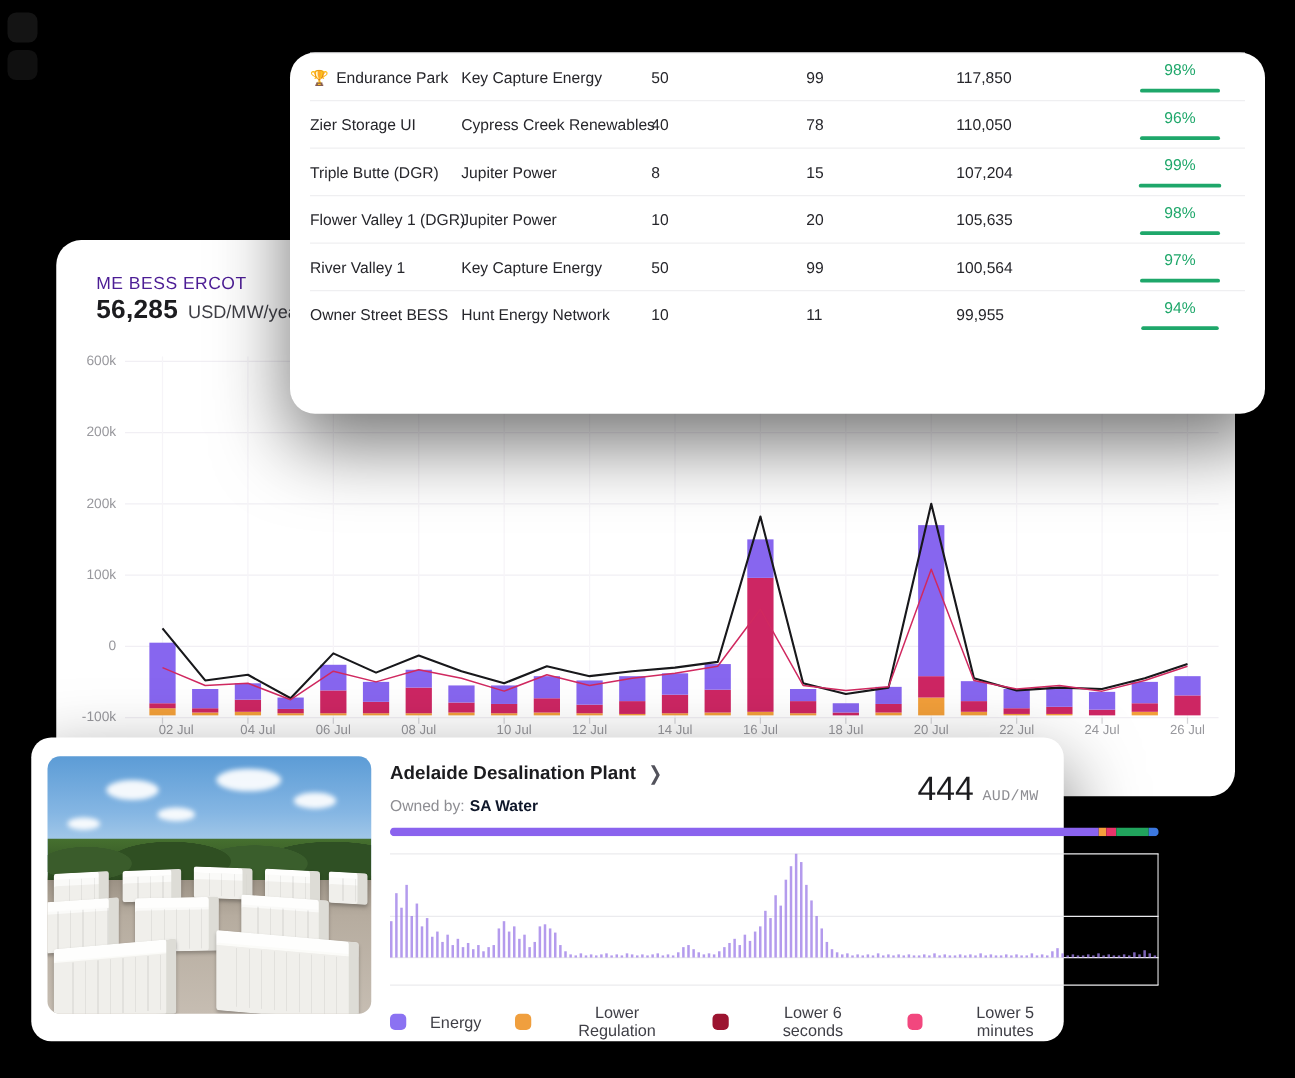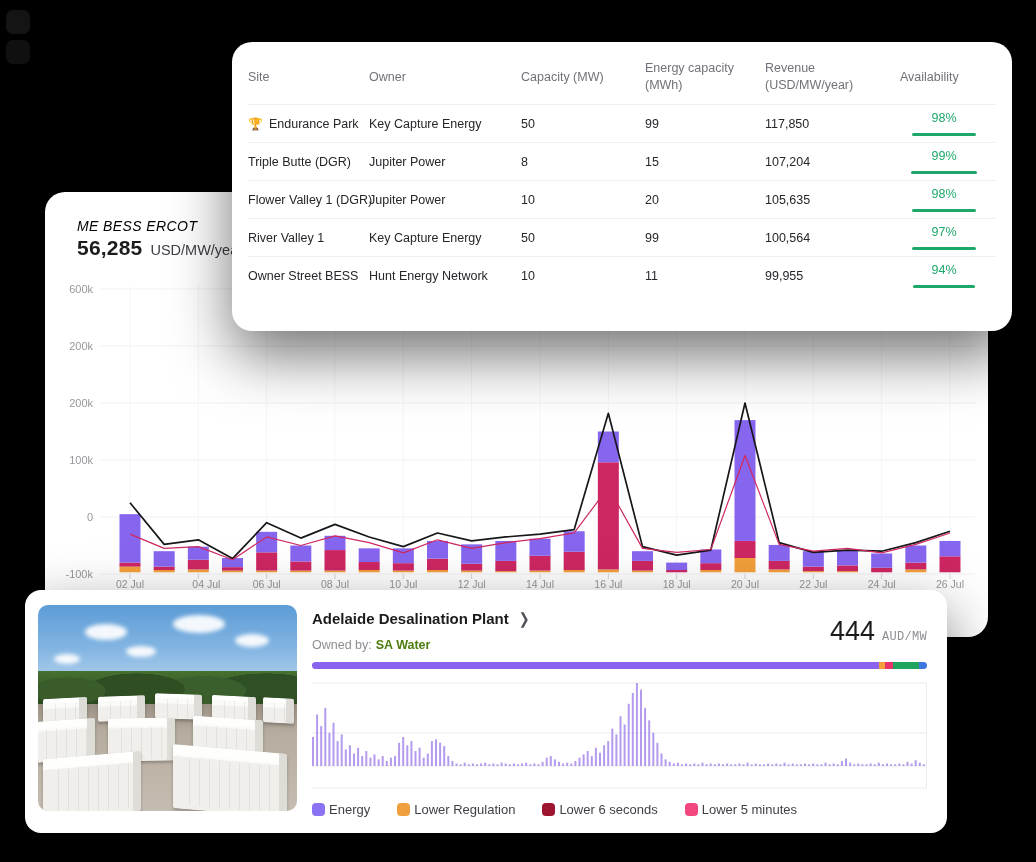--- a/index.html
+++ b/index.html
@@ -19,44 +19,44 @@
   .t-header .hcell{font-size:12.5px;color:#71717a;line-height:1.35;}
   .tcell{font-size:12.5px;color:#26262b;padding-right:8px;white-space:nowrap;}
   .site-cell{display:flex;align-items:center;gap:6px;}
   .trophy{font-size:12px;}
   .avail-cell{display:flex;align-items:center;gap:8px;flex-direction:column;}
   .avail-pct{font-size:12.5px;color:#1ea76a;}
   .avail-line{height:3px;border-radius:2px;background:#1ea76a;}
 
   
   #chart-card{left:45px;top:192px;width:943px;height:445px;border-radius:20px;z-index:2;}
-  #chart-title{position:absolute;left:32px;top:26px;font-size:14px;letter-spacing:.4px;color:#000000;font-style:italic;}
+  #chart-title{position:absolute;left:32px;top:26px;font-size:14px;letter-spacing:.4px;color:#4c1d95;}
   #chart-value-row{position:absolute;left:32px;top:44px;display:flex;align-items:baseline;gap:8px;}
   #chart-value{font-size:21px;font-weight:600;color:#1c1c1f;letter-spacing:.2px;}
   #chart-unit{font-size:14.5px;color:#3f3f46;}
   #plot-wrap{position:absolute;left:55px;top:93px;width:875px;height:300px;}
   .y-label{position:absolute;width:34px;left:14px;text-align:right;font-size:11px;color:#98989d;}
   .x-label{position:absolute;width:44px;text-align:center;font-size:10.5px;color:#98989d;top:386px;}
 
   
-  #site-card{left:25px;top:590px;width:922px;height:243px;border-radius:16px;z-index:4;}
+  #site-card{left:25px;top:590px;width:826px;height:243px;border-radius:16px;z-index:4;}
   #site-title-row{position:absolute;left:287px;top:20px;display:flex;align-items:center;gap:10px;cursor:pointer;}
   #site-title{font-size:15px;font-weight:700;color:#1c1c1f;}
   #site-chevron{font-size:13px;color:#52525b;transform:scaleY(1.2);}
   #owned-row{position:absolute;left:287px;top:48px;font-size:12.5px;color:#8e8e93;}
-  #owner-name{color:#4d7c0f;font-weight:700;margin-left:4px;}
+  #owner-name{color:#0f172a;font-weight:700;margin-left:4px;}
   #price-row{position:absolute;right:20px;top:26px;display:flex;align-items:baseline;gap:7px;}
   #price-value{font-size:27px;font-weight:500;color:#1c1c1f;}
   #price-unit{font-size:12px;color:#8e8e93;letter-spacing:.3px;font-family:Liberation Mono, monospace;}
   #progress-bar{position:absolute;left:287px;top:72px;width:615px;height:7px;border-radius:4px;
                 overflow:hidden;display:flex;}
   .prog-seg{height:100%;}
   #mini-chart{position:absolute;left:287px;top:88px;width:615px;height:112px;}
   #site-legend{position:absolute;left:287px;top:212px;display:flex;align-items:center;gap:27px;}
-  .leg-item{display:flex;align-items:center;gap:4px;text-align:center;}
+  .leg-item{display:flex;align-items:center;gap:19px;text-align:center;}
   .leg-swatch{width:13px;height:13px;border-radius:4px;}
   .leg-label{font-size:13px;color:#3f3f46;}
 
   
   #photo{position:absolute;left:13px;top:15px;width:259px;height:206px;border-radius:10px;overflow:hidden;
          background:linear-gradient(180deg,#5c9cd6 0%,#85b6e3 22%,#b7d4ec 40%,#d9e7f2 46%,
                     #9b9184 48%,#b6ac9f 62%,#c6bdb2 100%);}
   .cloud{position:absolute;background:#fff;border-radius:50%;filter:blur(2px);opacity:.92;}
   #trees{position:absolute;left:0;top:32%;width:100%;height:16%;
          background:radial-gradient(60px 22px at 12% 60%,#3a5c2b 60%,transparent 61%),
@@ -194,72 +194,63 @@
           <rect x="771.1673999999999" y="268.48" width="21" height="14.249999999999998" fill="#8766ef"></rect>
           <rect x="805.3340999999999" y="284.44" width="21" height="2.8499999999999996" fill="#f29f3a"></rect>
           <rect x="805.3340999999999" y="277.6" width="21" height="6.84" fill="#cd2663"></rect>
           <rect x="805.3340999999999" y="260.5" width="21" height="17.099999999999998" fill="#8766ef"></rect>
           <rect x="839.5008" y="271.33" width="21" height="15.959999999999999" fill="#cd2663"></rect>
           <rect x="839.5008" y="255.94" width="21" height="15.389999999999999" fill="#8766ef"></rect>
           <polyline points="30,217.75 64.16669999999999,259.36 98.3334,254.8 132.5001,273.61 166.6668,237.7 200.8335,253.09 235.0002,239.41 269.1669,251.95 303.3336,261.64 337.5003,247.96 371.667,255.94 405.83369999999996,251.95 440.0004,249.1 474.1671,244.54 508.3338,128.26 542.5005,261.64 576.6672,270.19 610.8339,265.06 645.0006,118.00000000000001 679.1673,257.65 713.334,267.34 747.5006999999999,265.06 781.6673999999999,266.2 815.8340999999999,257.65 850.0008,246.25" fill="none" stroke="#18181b" stroke-width="1.7" stroke-linejoin="round"></polyline>
           <polyline points="30,249.1 64.16669999999999,263.35 98.3334,261.64 132.5001,274.75 166.6668,251.95 200.8335,260.5 235.0002,250.81 269.1669,257.65 303.3336,267.90999999999997 337.5003,254.8 371.667,263.35 405.83369999999996,257.65 440.0004,253.66 474.1671,247.96 508.3338,202.36 542.5005,263.35 576.6672,267.34 610.8339,264.49 645.0006,170.44 679.1673,259.36 713.334,266.2 747.5006999999999,263.35 781.6673999999999,267.90999999999997 815.8340999999999,259.36 850.0008,247.96" fill="none" stroke="#d02960" stroke-width="1.2" stroke-linejoin="round"></polyline>
         </svg></div>
     <div id="x-labels">
-        <div class="x-label" style="left: 63px;">02 Jul</div>
+        <div class="x-label" style="left: 74px;">02 Jul</div>
         <div class="x-label" style="left: 131.333px; text-align: right;">04 Jul</div>
         <div class="x-label" style="left: 199.667px;">06 Jul</div>
         <div class="x-label" style="left: 268px;">08 Jul</div>
-        <div class="x-label" style="left: 336.333px;">10 Jul</div>
+        <div class="x-label" style="left: 336.333px; text-align: right;">10 Jul</div>
         <div class="x-label" style="left: 404.666px;">12 Jul</div>
         <div class="x-label" style="left: 473px;">14 Jul</div>
         <div class="x-label" style="left: 541.333px;">16 Jul</div>
         <div class="x-label" style="left: 609.666px;">18 Jul</div>
         <div class="x-label" style="left: 678px;">20 Jul</div>
         <div class="x-label" style="left: 746.333px;">22 Jul</div>
         <div class="x-label" style="left: 814.666px;">24 Jul</div>
         <div class="x-label" style="left: 883px;">26 Jul</div>
       </div>
   </div>
 
   <div class="card" id="table-card">
     <div id="asset-table">
-        <div class="t-row t-header">
-          <div class="hcell">
-            <div>Site</div>
-          </div>
-          <div class="hcell">
-            <div>Owner</div>
-          </div>
-          <div class="hcell">
-            <div>Capacity (MW)</div>
-          </div>
-          <div class="hcell">
-            <div>Energy capacity</div>
-            <div>(MWh)</div>
-          </div>
-          <div class="hcell">
-            <div>Revenue</div>
-            <div>(USD/MW/year)</div>
-          </div>
-          <div class="hcell">
-            <div>Availability</div>
-          </div>
-        </div>
         <div class="t-row">
           <div class="tcell site-cell">
             <span class="trophy">🏆</span>
             <span>Endurance Park</span>
           </div>
           <div class="tcell">Key Capture Energy</div>
           <div class="tcell">50</div>
           <div class="tcell">99</div>
           <div class="tcell">117,850</div>
           <div class="tcell avail-cell">
             <span class="avail-pct">98%</span>
             <span class="avail-line" style="width:64.68px"></span>
+          </div>
+        </div>
+        <div class="t-row">
+          <div class="tcell site-cell">
+            <span>Zier Storage UI</span>
+          </div>
+          <div class="tcell">Cypress Creek Renewables</div>
+          <div class="tcell">40</div>
+          <div class="tcell">78</div>
+          <div class="tcell">110,050</div>
+          <div class="tcell avail-cell">
+            <span class="avail-pct">96%</span>
+            <span class="avail-line" style="width:63.36px"></span>
           </div>
         </div>
         <div class="t-row">
           <div class="tcell site-cell">
             <span>Triple Butte (DGR)</span>
           </div>
           <div class="tcell">Jupiter Power</div>
           <div class="tcell">8</div>
           <div class="tcell">15</div>
           <div class="tcell">107,204</div>

